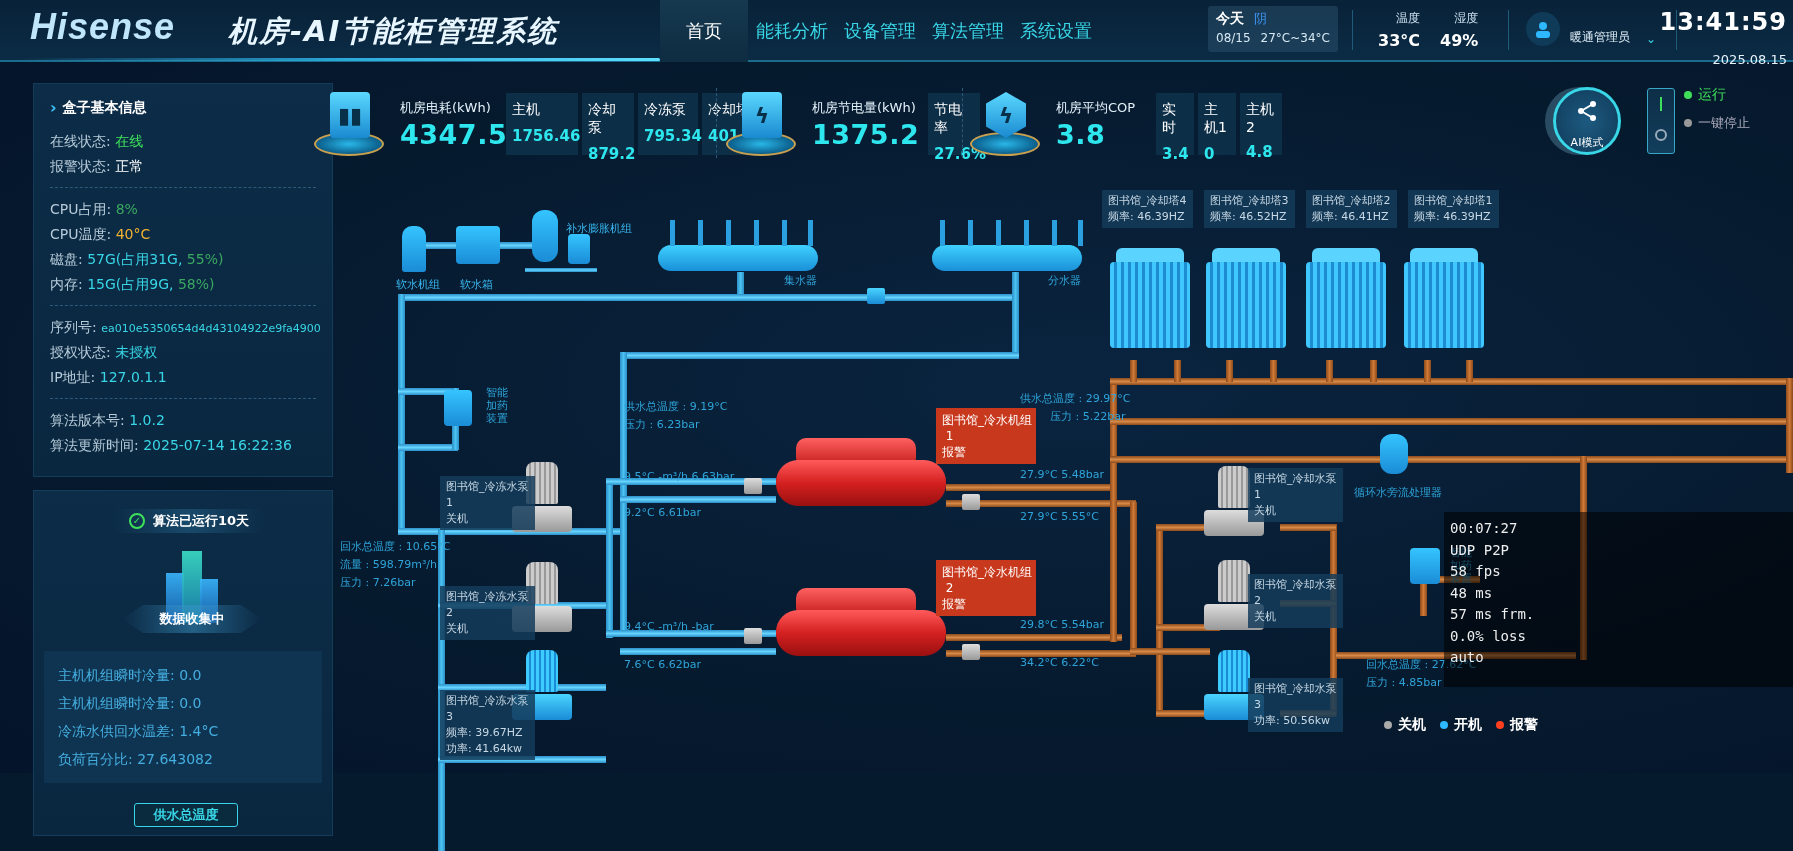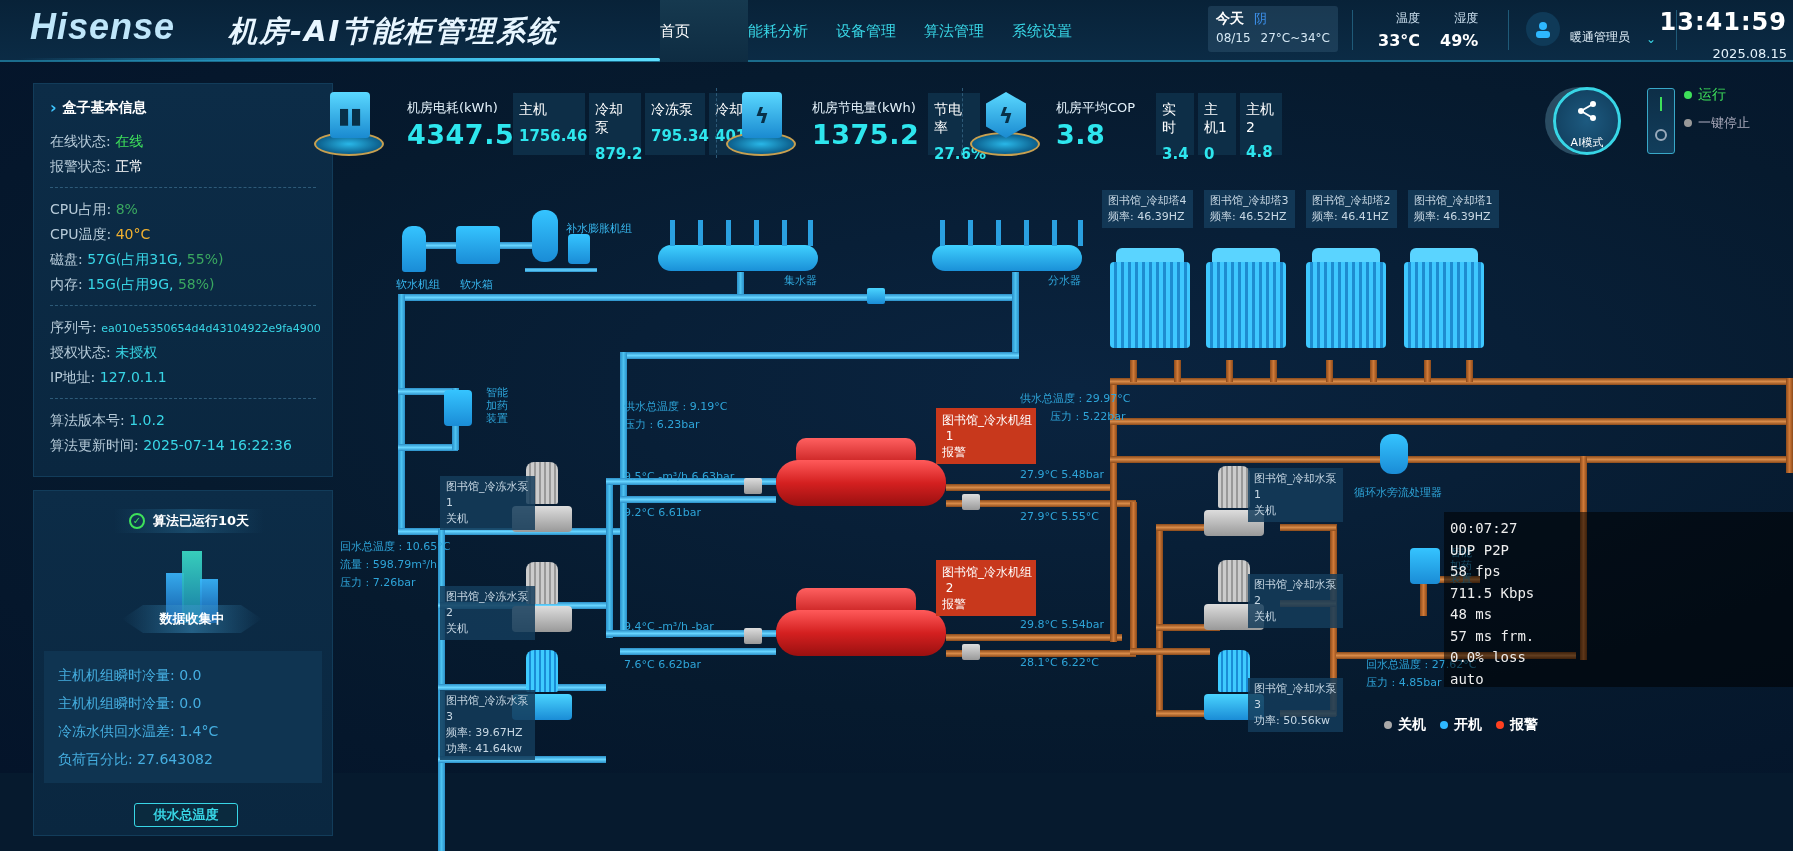--- a/index.html
+++ b/index.html
@@ -4,37 +4,37 @@
 <style>
 *{box-sizing:border-box;margin:0;padding:0}
 html,body{width:1793px;height:851px;overflow:hidden;background:#061a2e;font-family:"DejaVu Sans","Liberation Sans",sans-serif;color:#cfe3f2}
 #root{position:relative;width:1793px;height:773px;background:radial-gradient(ellipse at 60% 50%,#0a2440 0%,#061a2e 60%,#04142a 100%)}
 
 .header{position:absolute;left:0;top:0;width:1793px;height:62px;background:linear-gradient(180deg,#082238 0%,#0b2b45 100%);border-bottom:2px solid #1b6c8c}
 .brand{position:absolute;left:30px;top:6px;font-family:"Liberation Sans",sans-serif;font-weight:bold;font-style:italic;font-size:36px;color:#bfe6fa;letter-spacing:1px}
 .systitle{position:absolute;left:228px;top:12px;font-weight:bold;font-style:italic;font-size:29px;color:#e8f6ff;letter-spacing:2px}
 .titleline{position:absolute;left:20px;top:58px;width:640px;height:3px;background:linear-gradient(90deg,transparent,#2aa8d8,#5fe0ff);border-radius:2px}
 .nav{position:absolute;left:660px;top:0;height:62px;display:flex}
-.nav-item{width:88px;height:62px;line-height:62px;font-size:15px;color:#38d6e6;cursor:pointer}
+.nav-item{width:88px;height:62px;line-height:62px;text-align:center;font-size:18px;color:#38d6e6;cursor:pointer}
 .nav-item.active{color:#fff;background:linear-gradient(180deg,#16394f,#0e2c42)}
 .weather{position:absolute;left:1208px;top:6px;width:130px;height:46px;background:rgba(60,100,130,0.35);border-radius:3px;padding:4px 8px}
 .weather .row1{font-size:14px;font-weight:bold;color:#fff}
 .weather .row1 span.cond{color:#3b8de6;margin-left:10px;font-weight:normal;font-size:13px}
 .weather .row2{font-size:12px;color:#d6e9f5;margin-top:3px}
 .weather .row2 span{margin-right:10px}
 .sep{position:absolute;top:10px;width:1px;height:40px;background:#1f5a78}
 .env{position:absolute;top:10px;text-align:right;font-size:12px;color:#cfe3f2}
 .env .v{font-size:16px;font-weight:bold;color:#fff;margin-top:4px}
 .user{position:absolute;left:1526px;top:12px;display:flex;align-items:flex-end}
 .avatar{width:34px;height:34px;border-radius:50%;background:#0f3a58;display:flex;align-items:center;justify-content:center}
 .user .name{font-size:12px;color:#e4f2fb;margin-left:10px}
 .user .chev{font-size:12px;color:#38d6e6;margin-left:16px}
 .clock{position:absolute;right:6px;top:8px;text-align:right}
 .clock .t{font-size:24px;font-weight:bold;color:#fff;letter-spacing:1px;font-family:"DejaVu Sans",sans-serif}
-.clock .d{font-size:13px;color:#e4f2fb;margin-top:10px}
+.clock .d{font-size:13px;color:#e4f2fb;margin-top:16px}
 
 .panel{position:absolute;background:linear-gradient(180deg,#0c2c47,#0a2740);border:1px solid #123c5a}
 .info{left:33px;top:83px;width:300px;height:394px;padding:14px 16px}
 .info .title{font-size:14px;font-weight:bold;color:#fff;margin-bottom:12px;display:flex;align-items:center}
 .info .title .chev{color:#3ec6ff;font-size:16px;margin-right:6px}
 .irow{font-size:14px;color:#b7cbd9;height:25px;line-height:25px;white-space:nowrap}
 .irow .val{color:#38d6e6}
 .irow .green{color:#3ee05a}
 .irow .white{color:#fff}
 .irow .g2{color:#3aa860}
@@ -190,21 +190,21 @@
     </div>
     <div class="setbtn">供水总温度</div>
   </div>
 
   <div class="metrics">
     <div class="mgroup" style="left:-30px">
       <div class="plat">
           <div class="disc"></div>
           <div class="ico">▮▮</div>
         </div>
-      <div style="margin-left:17px;width:102px">
+      <div style="margin-left:10px;width:102px">
         <div class="mlabel">机房电耗(kWh)</div>
         <div class="mbig">4347.5</div>
       </div>
       <div class="mcell" style="width:72px">
           <div class="l">主机</div>
           <div class="v">1756.46</div>
         </div>
       <div class="mcell" style="width:52px">
           <div class="l">冷却泵</div>
           <div class="v">879.2</div>
@@ -393,21 +393,21 @@
 
     <div class="opipe h" style="left:606px;top:294px;width:170px"></div>
     <div class="opipe h" style="left:606px;top:310px;width:190px"></div>
     <div class="opipe h" style="left:606px;top:444px;width:176px"></div>
     <div class="opipe h" style="left:606px;top:460px;width:190px"></div>
     <div class="valve" style="left:622px;top:304px"></div>
     <div class="valve" style="left:622px;top:454px"></div>
     <div class="dlabel" style="left:680px;top:276px">27.9°C  5.48bar</div>
     <div class="dlabel" style="left:680px;top:318px">27.9°C  5.55°C</div>
     <div class="dlabel" style="left:680px;top:426px">29.8°C  5.54bar</div>
-    <div class="dlabel" style="left:680px;top:464px">28.1°C  6.22°C</div>
+    <div class="dlabel" style="left:680px;top:464px">34.2°C  6.22°C</div>
     <div class="opipe v" style="left:770px;top:188px;height:264px"></div>
     <div class="opipe v" style="left:790px;top:312px;height:152px"></div>
     <div class="opipe h" style="left:770px;top:188px;width:680px"></div>
     <div class="opipe h" style="left:770px;top:228px;width:680px"></div>
     <div class="opipe h" style="left:770px;top:266px;width:680px"></div>
     <div class="opipe v" style="left:1446px;top:188px;height:95px"></div>
     <div class="dlabel" style="left:680px;top:200px">供水总温度 : 29.97°C</div>
     <div class="dlabel" style="left:710px;top:218px">压力 : 5.22bar</div>
 
     <div class="opipe v" style="left:816px;top:334px;height:192px"></div>
@@ -501,20 +501,19 @@
     <span>
         <i class="dot" style="background:#ff4020"></i>
         <span>报警</span>
       </span>
   </div>
 
   <div class="osd">
     <div>00:07:27</div>
     <div>UDP P2P</div>
     <div>58 fps</div>
-    <div>711.5 Kbps</div>
     <div>48 ms</div>
     <div>57 ms frm.</div>
     <div>0.0% loss</div>
     <div>auto</div>
   </div>
 
 </div>
 
 </body></html>

